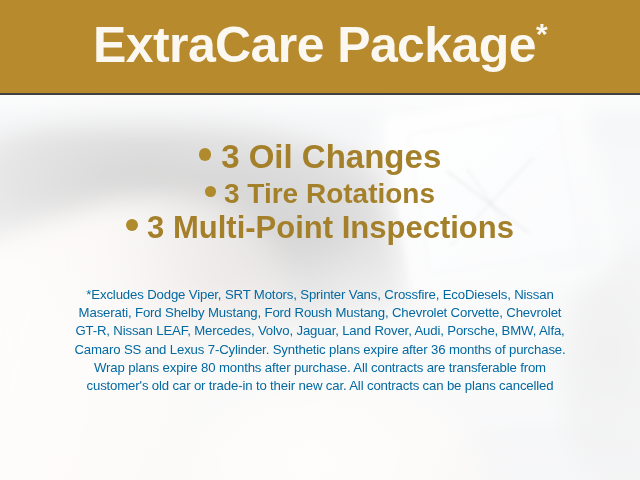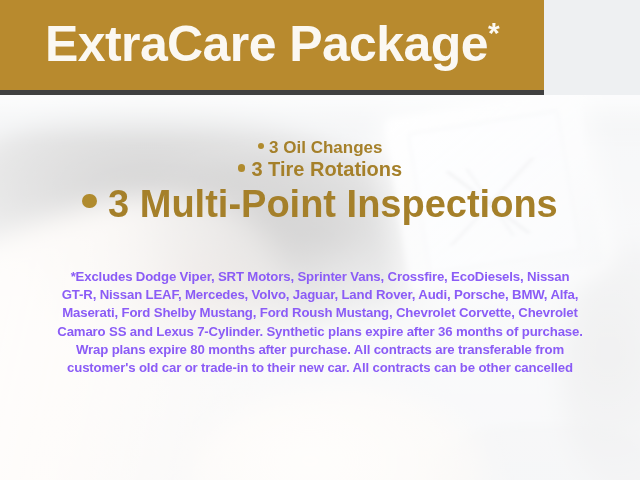--- a/index.html
+++ b/index.html
@@ -175,24 +175,24 @@
       rgba(255,255,255,0.74) 62%,
       rgba(255,255,255,0.70) 100%);
     pointer-events: none;
   }
 
   
   #header-banner {
     position: absolute;
     left: 0;
     top: 0;
-    width: 544px;
+    width: 640px;
     height: 95px;
     background: #b88a2e;
-    border-bottom: 5px solid #404040;
+    border-bottom: 2px solid #404040;
     display: flex;
     align-items: center;
     justify-content: center;
     box-sizing: border-box;
   }
   #header-title {
     color: #fbf8f2;
     font-size: 50px;
     font-weight: bold;
     letter-spacing: -0.6px;
@@ -214,43 +214,43 @@
     top: 138px;
     width: 640px;
     text-align: center;
   }
   .benefit-row {
     color: #a5802a;
     font-weight: bold;
     white-space: nowrap;
     line-height: 1.18;
   }
-  .benefit-row-1 { font-size: 17px; }
-  .benefit-row-2 { font-size: 20px; }
-  .benefit-row-3 { font-size: 38px; }
+  .benefit-row-1 { font-size: 33px; }
+  .benefit-row-2 { font-size: 28px; }
+  .benefit-row-3 { font-size: 31px; }
   .benefit-bullet {
     display: inline-block;
     width: 0.38em;
     height: 0.38em;
     border-radius: 50%;
     background: #b08b2e;
     vertical-align: 0.22em;
     margin-right: 0.30em;
   }
 
   
   #disclaimer {
     position: absolute;
     left: 26px;
-    top: 268px;
+    top: 286px;
     width: 588px;
     text-align: center;
-    color: #8b5cf6;
+    color: #0369a1;
     font-size: 13.2px;
-    font-weight: bold;
+    font-weight: normal;
     letter-spacing: -0.15px;
     line-height: 18.2px;
   }
   .disclaimer-line {
     white-space: nowrap;
   }
 </style>
 </head>
 <body>
 
@@ -285,20 +285,20 @@
     <div class="benefit-row benefit-row-2">
       <span class="benefit-bullet"></span><span>3 Tire Rotations</span>
     </div>
     <div class="benefit-row benefit-row-3">
       <span class="benefit-bullet"></span><span>3 Multi-Point Inspections</span>
     </div>
   </div>
 
   <div id="disclaimer">
     <div class="disclaimer-line">*Excludes Dodge Viper, SRT Motors, Sprinter Vans, Crossfire, EcoDiesels, Nissan</div>
+    <div class="disclaimer-line">Maserati, Ford Shelby Mustang, Ford Roush Mustang, Chevrolet Corvette, Chevrolet</div>
     <div class="disclaimer-line">GT-R, Nissan LEAF, Mercedes, Volvo, Jaguar, Land Rover, Audi, Porsche, BMW, Alfa,</div>
-    <div class="disclaimer-line">Maserati, Ford Shelby Mustang, Ford Roush Mustang, Chevrolet Corvette, Chevrolet</div>
     <div class="disclaimer-line">Camaro SS and Lexus 7-Cylinder. Synthetic plans expire after 36 months of purchase.</div>
     <div class="disclaimer-line">Wrap plans expire 80 months after purchase. All contracts are transferable from</div>
-    <div class="disclaimer-line">customer's old car or trade-in to their new car. All contracts can be other cancelled</div>
+    <div class="disclaimer-line">customer's old car or trade-in to their new car. All contracts can be plans cancelled</div>
   </div>
 
 </div>
 
 </body></html>

